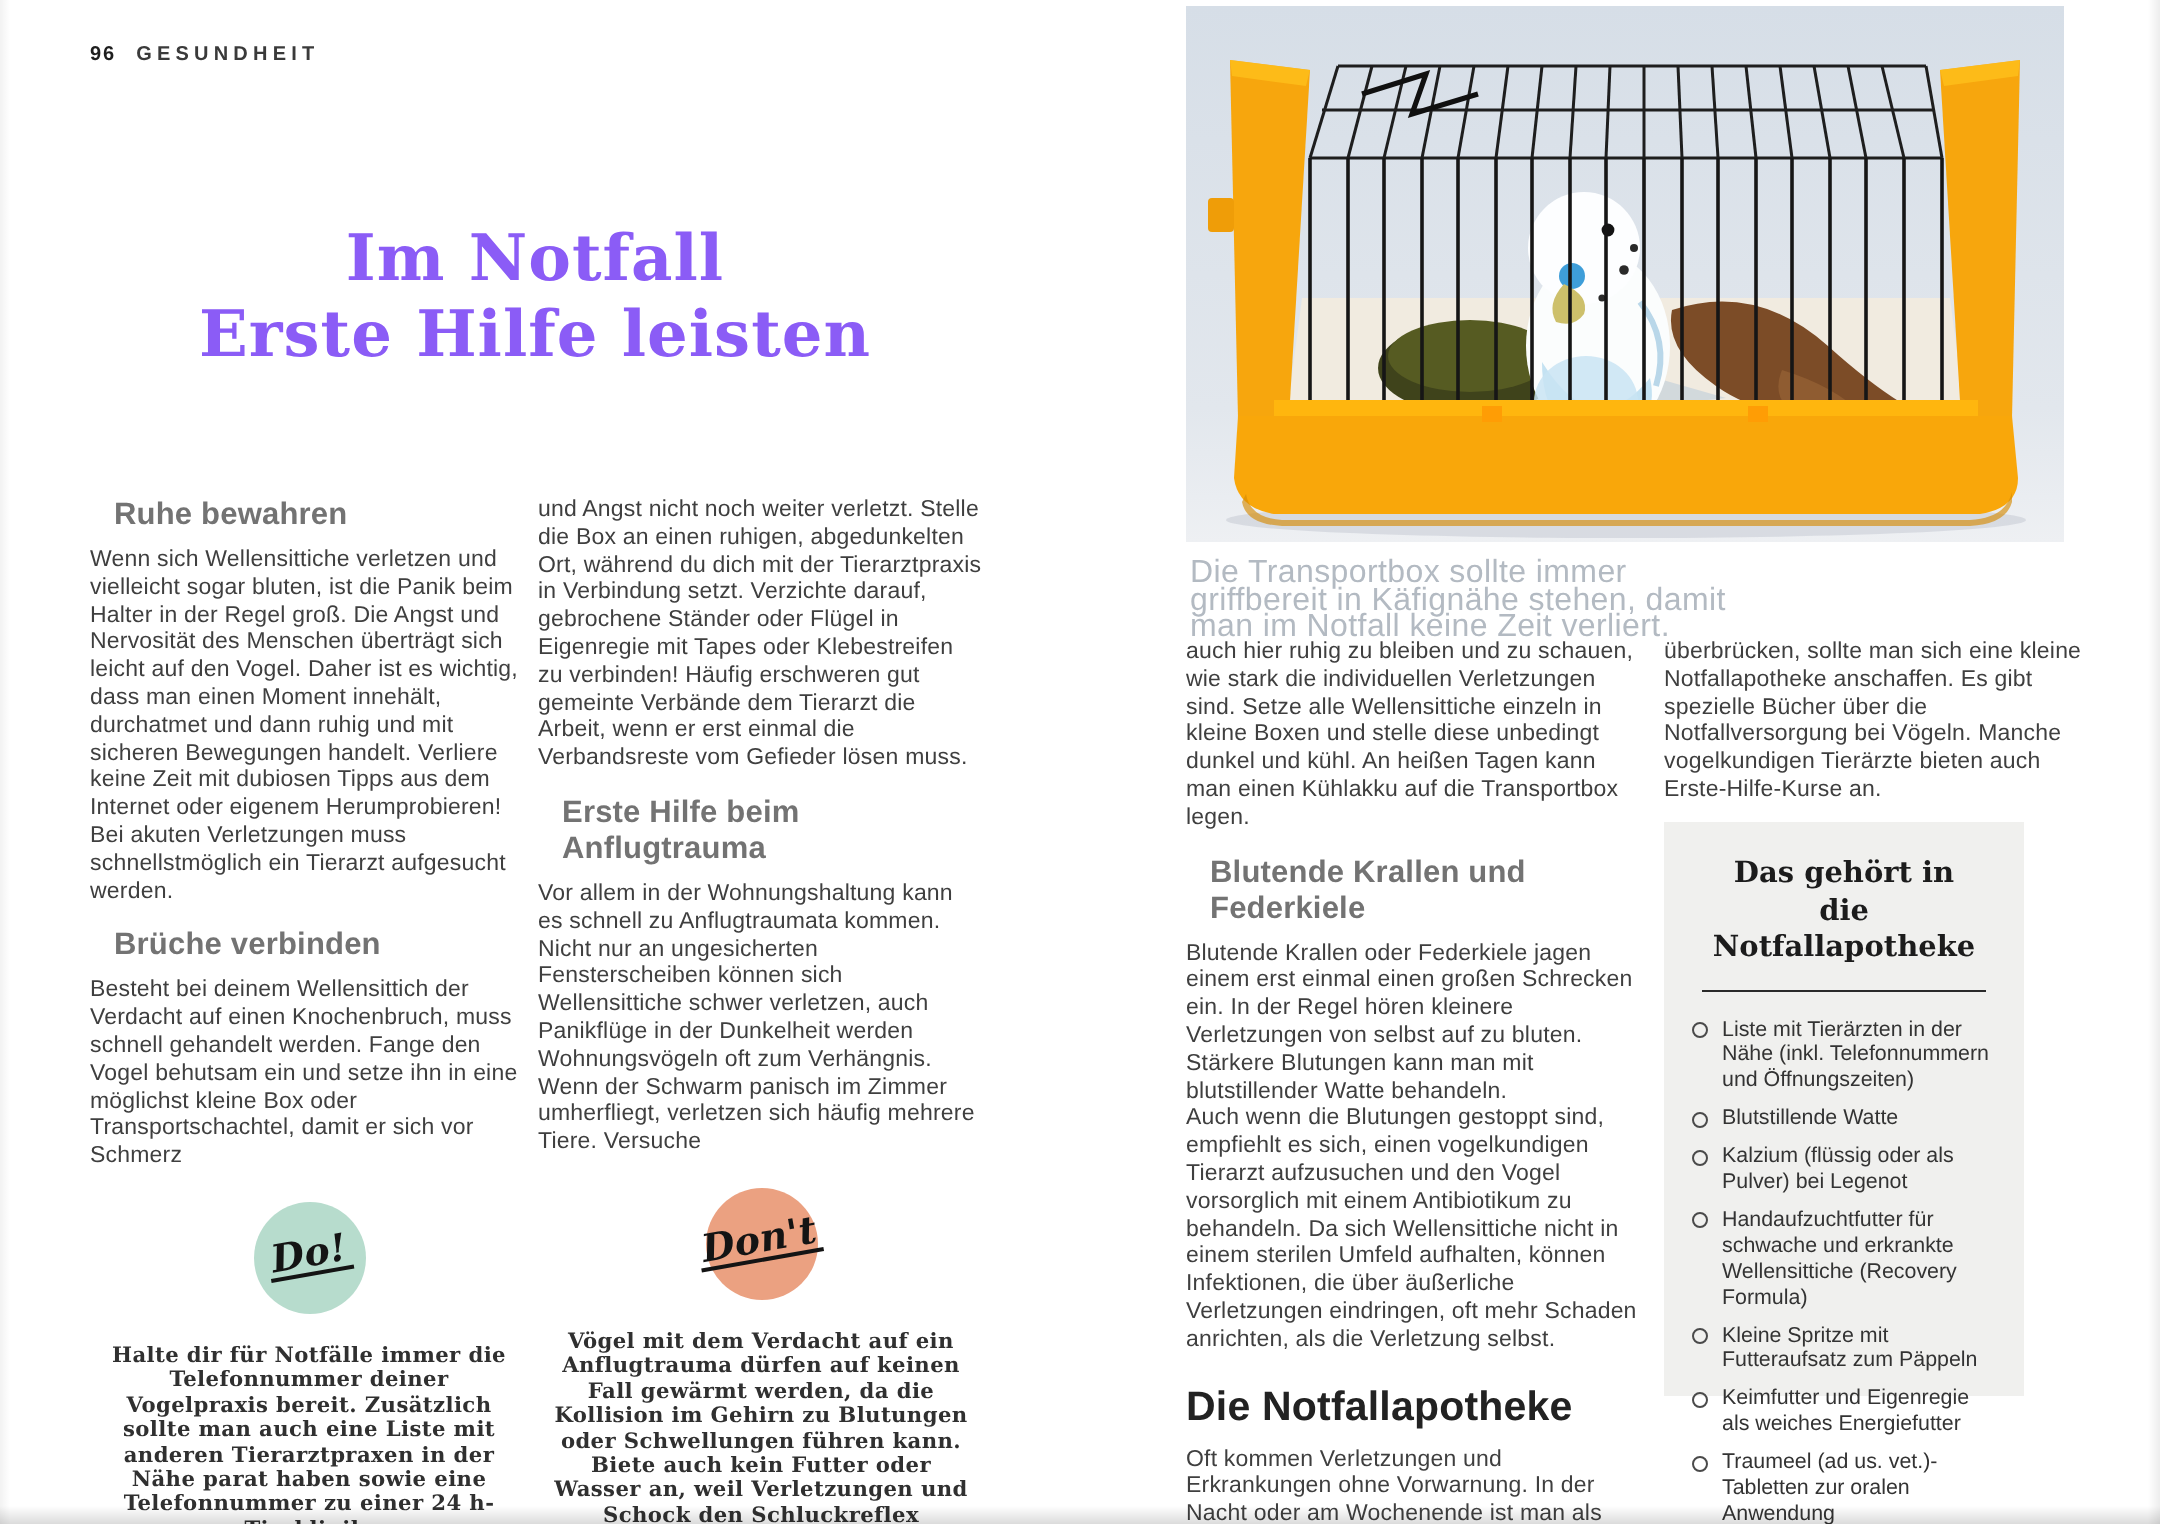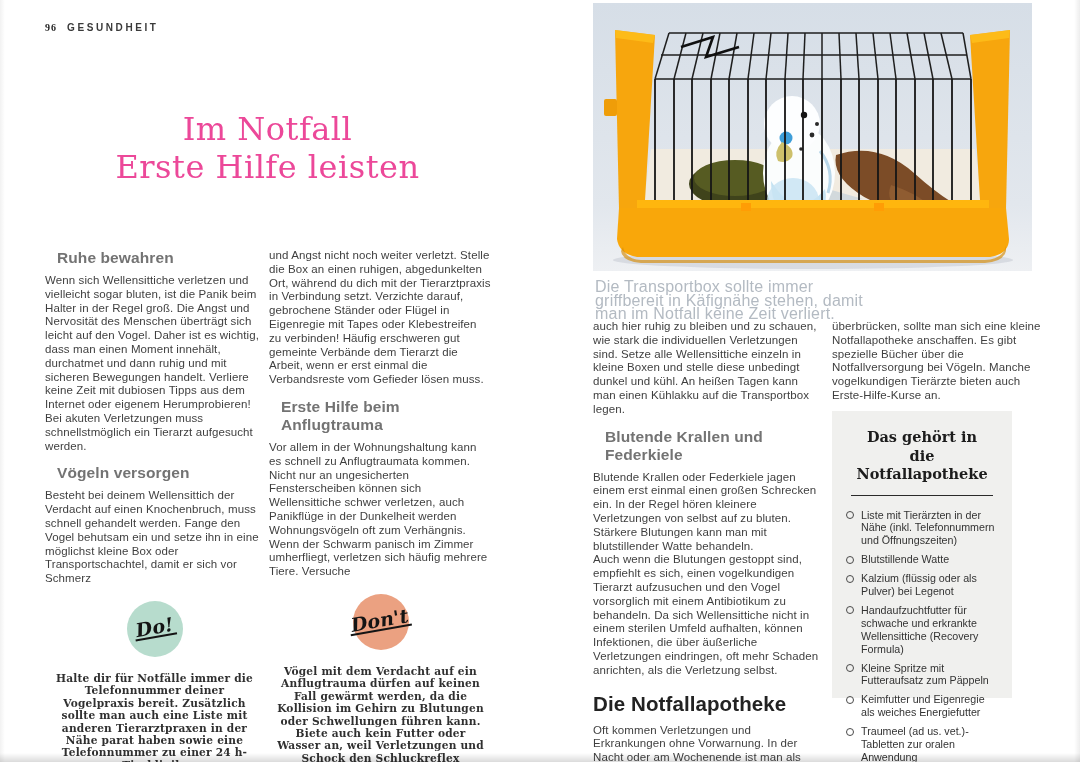--- a/index.html
+++ b/index.html
@@ -10,27 +10,27 @@
   
   .abs{position:absolute;}
   p{margin:0 0 0 0;}
   .body-text{font-size:11.5px;line-height:13.8px;color:#3f3f3f;letter-spacing:0.1px;}
   .body-text p{margin-bottom:11px;}
   .body-text p.nogap{margin-bottom:0;}
   h3.sec{font-size:15.5px;line-height:18px;font-weight:700;color:#737373;margin:0 0 7px 12px;letter-spacing:0.1px;}
   h2.big{font-size:20.5px;line-height:24px;font-weight:700;color:#222;margin:14px 0 8px 0;}
   
   .page-header{left:45px;top:22px;font-size:10px;color:#1e1e1e;}
-  .page-header .num{font-weight:700;letter-spacing:1px;font-family:Liberation Serif, serif;}
+  .page-header .num{font-weight:700;letter-spacing:1px;}
   .page-header .sec-name{font-weight:700;letter-spacing:2.6px;margin-left:10px;color:#3a3a3a;}
   
   .main-title{
     left:45px;top:110px;width:445px;text-align:center;
-    font-family:"DejaVu Serif","Liberation Serif",serif;font-weight:400;
-    font-size:32px;line-height:38px;color:#ec4899;letter-spacing:0.5px;
+    font-family:"DejaVu Serif","Liberation Serif",serif;font-weight:700;
+    font-size:32px;line-height:38px;color:#8b5cf6;letter-spacing:0.5px;
   }
   
   .colL1{left:45px;top:249px;width:219px;}
   .colL2{left:269px;top:249px;width:223px;}
   .colR1{left:593px;top:320px;width:229px;}
   .colR2{left:832px;top:320px;width:212px;}
   
   .badge-circle{
     width:56px;height:56px;border-radius:50%;margin:15px auto 15px auto;
     display:flex;align-items:center;justify-content:center;
@@ -88,21 +88,21 @@
 </div>
 
 <div class="abs main-title">
   <div>Im Notfall</div>
   <div>Erste Hilfe leisten</div>
 </div>
 
 <div class="abs colL1 body-text">
   <h3 class="sec">Ruhe bewahren</h3>
   <p>Wenn sich Wellensittiche verletzen und vielleicht sogar bluten, ist die Panik beim Halter in der Regel groß. Die Angst und Nervosität des Menschen überträgt sich leicht auf den Vogel. Daher ist es wichtig, dass man einen Moment innehält, durchatmet und dann ruhig und mit sicheren Bewegungen handelt. Verliere keine Zeit mit dubiosen Tipps aus dem Internet oder eigenem Herumprobieren! Bei akuten Verletzungen muss schnellstmöglich ein Tierarzt aufgesucht werden.</p>
-  <h3 class="sec" style="margin-top:3px;">Vögeln versorgen</h3>
+  <h3 class="sec" style="margin-top:3px;">Brüche verbinden</h3>
   <p class="nogap">Besteht bei deinem Wellensittich der Verdacht auf einen Knochenbruch, muss schnell gehandelt werden. Fange den Vogel behutsam ein und setze ihn in eine möglichst kleine Box oder Transportschachtel, damit er sich vor Schmerz</p>
 
   <div class="badge-circle badge-do">
     <span class="badge-word">Do!</span>
   </div>
   <div class="hand-note">Halte dir für Notfälle immer die Telefonnummer deiner Vogelpraxis bereit. Zusätzlich sollte man auch eine Liste mit anderen Tierarztpraxen in der Nähe parat haben sowie eine Telefonnummer zu einer 24 h-Tierklinik.</div>
 
 </div>
 
 <div class="abs colL2 body-text">

